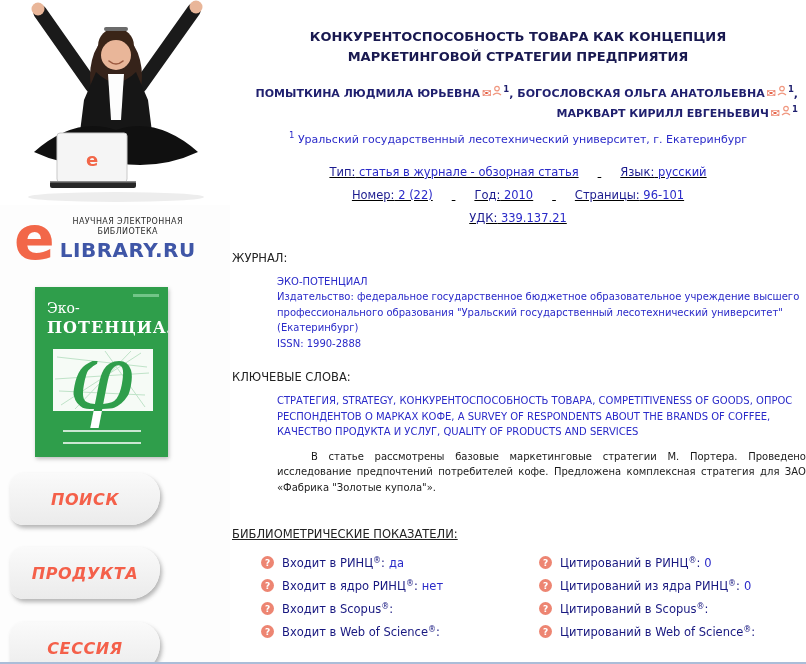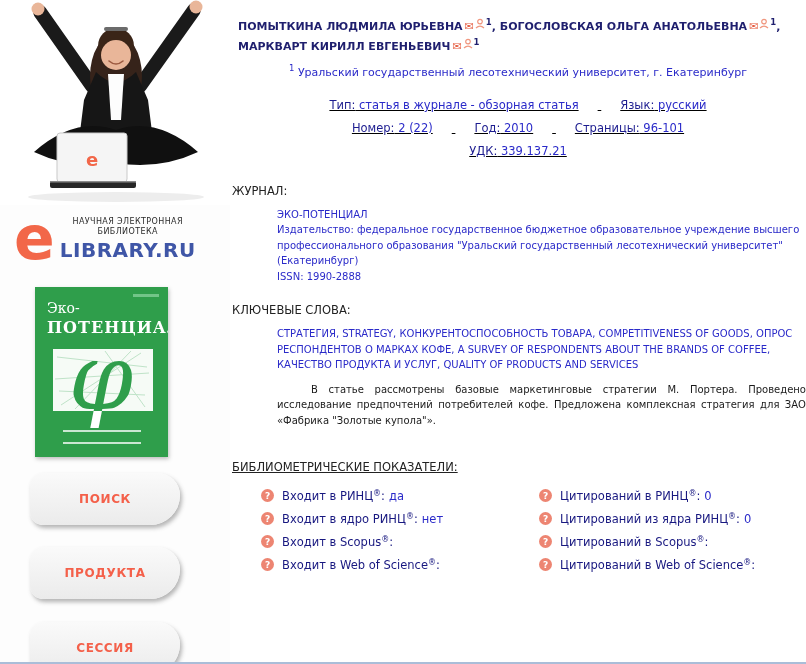--- a/index.html
+++ b/index.html
@@ -8,32 +8,32 @@
 
   
   .sidebar{position:absolute;left:0;top:0;width:230px;height:664px;background:#fdfdfd;}
   .photo{position:absolute;left:0;top:0;}
   .logo{position:absolute;left:14px;top:212px;width:200px;display:flex;align-items:flex-start;}
   .logo-e{font-size:60px;font-weight:bold;color:#f26749;line-height:52px;margin-right:5px;font-family:"DejaVu Sans",sans-serif;}
   .logo-right{display:flex;flex-direction:column;align-items:center;padding-top:5px;}
   .logo-small{font-size:8px;color:#2b2b2b;letter-spacing:.4px;line-height:10px;text-align:right;}
   .logo-brand{font-size:20px;font-weight:bold;color:#3f56a7;letter-spacing:.5px;margin-top:2px;line-height:22px;}
   .cover{position:absolute;left:35px;top:287px;box-shadow:1px 2px 4px rgba(0,0,0,.25);}
-  .side-btn{position:absolute;left:30px;width:150px;height:52px;border:none;cursor:pointer;
+  .side-btn{position:absolute;left:10px;width:150px;height:52px;border:none;cursor:pointer;
     background:linear-gradient(180deg,#fafafa,#ebebeb);
     border-radius:14px 24px 32px 14px;box-shadow:2px 3px 4px rgba(90,90,90,.45);
-    color:#f4604a;font-weight:bold;font-size:12px;letter-spacing:.6px;font-family:inherit;}
+    color:#f4604a;font-weight:bold;font-size:16px;letter-spacing:.6px;font-family:inherit;font-style:italic;}
   .btn-1{top:473px}.btn-2{top:547px}.btn-3{top:622px}
   .bottom-line{position:absolute;left:0;bottom:0;width:806px;height:2px;background:#aabdd8;}
 
   
   .content{position:absolute;left:230px;top:0;width:576px;}
   .title{margin:27px auto 0;max-width:552px;text-align:center;font-size:13px;font-weight:bold;
     color:#191950;line-height:20px;}
-  .authors{margin:14px auto 0;max-width:560px;text-align:left;font-size:11px;font-weight:bold;
+  .authors{margin:14px auto 0;max-width:560px;text-align:right;font-size:11px;font-weight:bold;
     color:#1f1f6e;line-height:16px;}
   .author-name{color:#1f1f6e;text-decoration:none;}
   .mail-ico{color:#e4593c;font-weight:normal;font-size:11px;margin-left:2px;cursor:pointer;}
   .prof-ico{margin:0 1px;cursor:pointer;vertical-align:1px;}
   .affil-sup,.auth-sup{font-size:8.5px;color:#1f1f6e;}
   .affiliation{margin-top:6px;text-align:center;font-size:11px;color:#2a2ac9;line-height:14px;}
   .affiliation sup{font-size:8.5px;}
   .meta-line{text-align:center;font-size:11.5px;line-height:15px;margin-top:8px;text-decoration:underline;}
   .meta-line.first{margin-top:18px;}
   .meta-item{margin:0 19px;white-space:nowrap;}
@@ -123,20 +123,21 @@
       <line x1="28" y1="156" x2="106" y2="156" stroke="#ffffff" stroke-width="1.5"></line>
     </svg>
 
     <button class="side-btn btn-1">ПОИСК</button>
     <button class="side-btn btn-2">ПРОДУКТА</button>
     <button class="side-btn btn-3">СЕССИЯ</button>
   </div>
 
   <div class="content">
 
+    <div class="title">КОНКУРЕНТОСПОСОБНОСТЬ ТОВАРА КАК КОНЦЕПЦИЯ МАРКЕТИНГОВОЙ СТРАТЕГИИ ПРЕДПРИЯТИЯ</div>
 
     <div class="authors">
       <span><a class="author-name">ПОМЫТКИНА ЛЮДМИЛА ЮРЬЕВНА</a><span class="mail-ico">✉</span><svg class="prof-ico" width="10" height="11" viewBox="0 0 10 11">
             <circle cx="5" cy="3.6" r="2.3" fill="none" stroke="#f0977f" stroke-width="1.2"></circle>
             <path d="M1 10 Q5 6.2 9 10" fill="none" stroke="#f0977f" stroke-width="1.2"></path>
           </svg><sup class="auth-sup">1</sup><span>, </span></span>
       <span><a class="author-name">БОГОСЛОВСКАЯ ОЛЬГА АНАТОЛЬЕВНА</a><span class="mail-ico">✉</span><svg class="prof-ico" width="10" height="11" viewBox="0 0 10 11">
             <circle cx="5" cy="3.6" r="2.3" fill="none" stroke="#f0977f" stroke-width="1.2"></circle>
             <path d="M1 10 Q5 6.2 9 10" fill="none" stroke="#f0977f" stroke-width="1.2"></path>
           </svg><sup class="auth-sup">1</sup><span>, </span></span>

